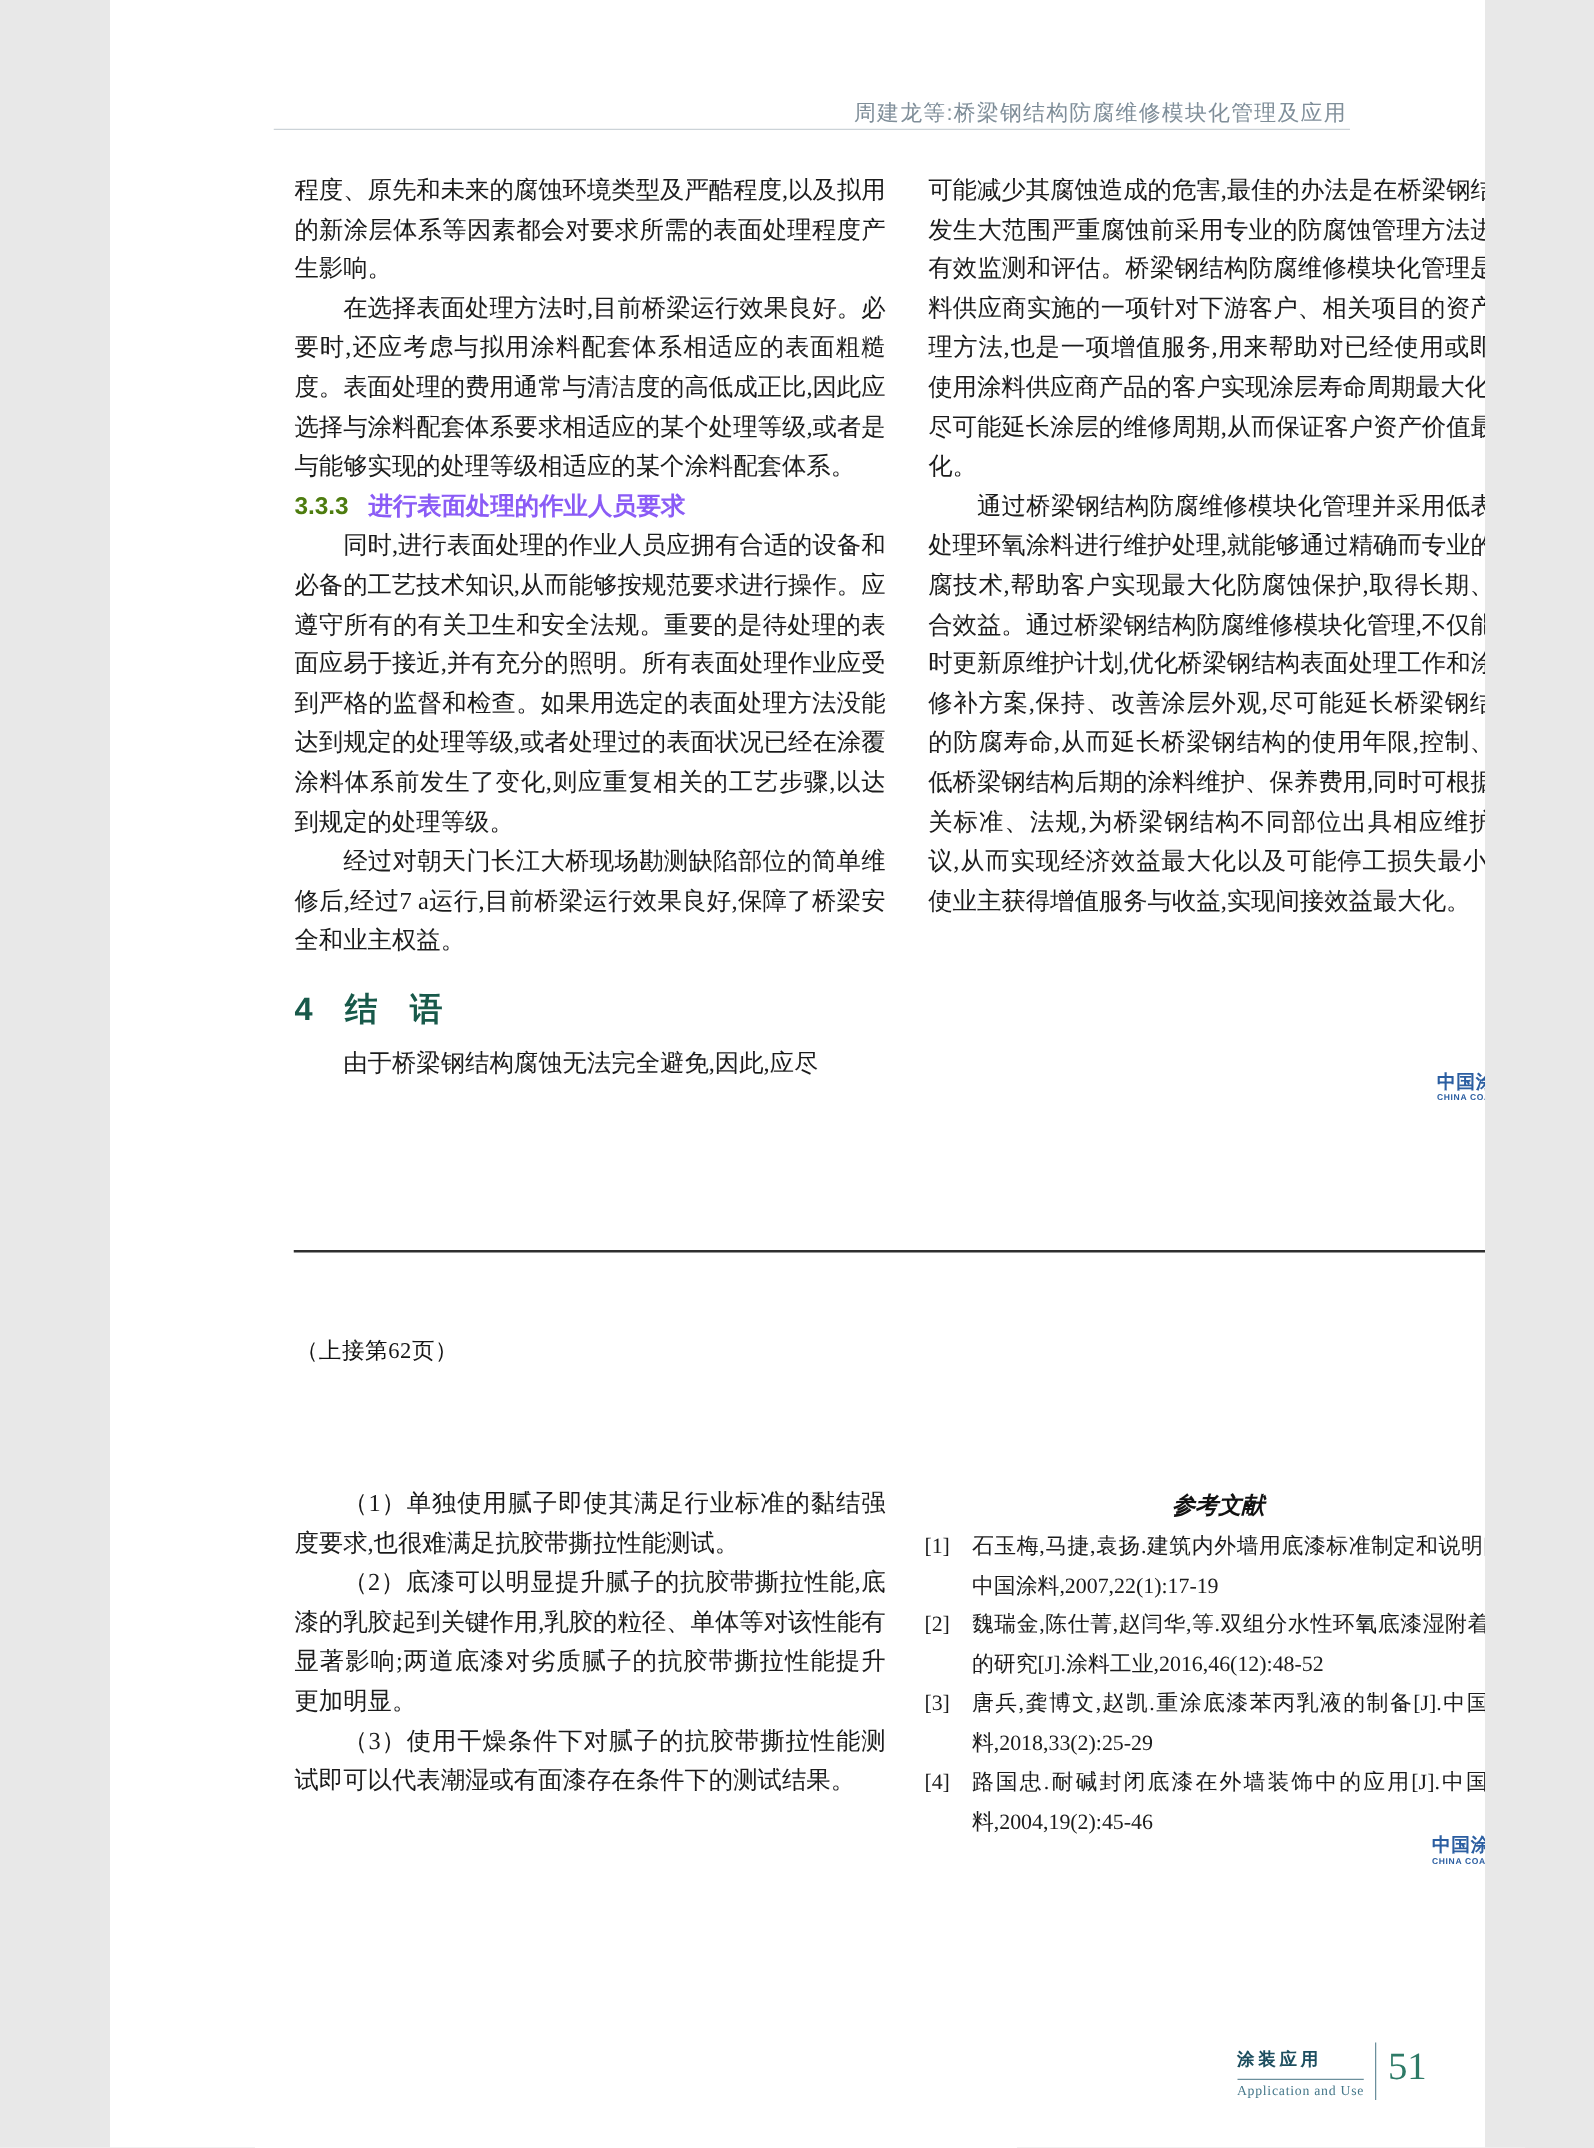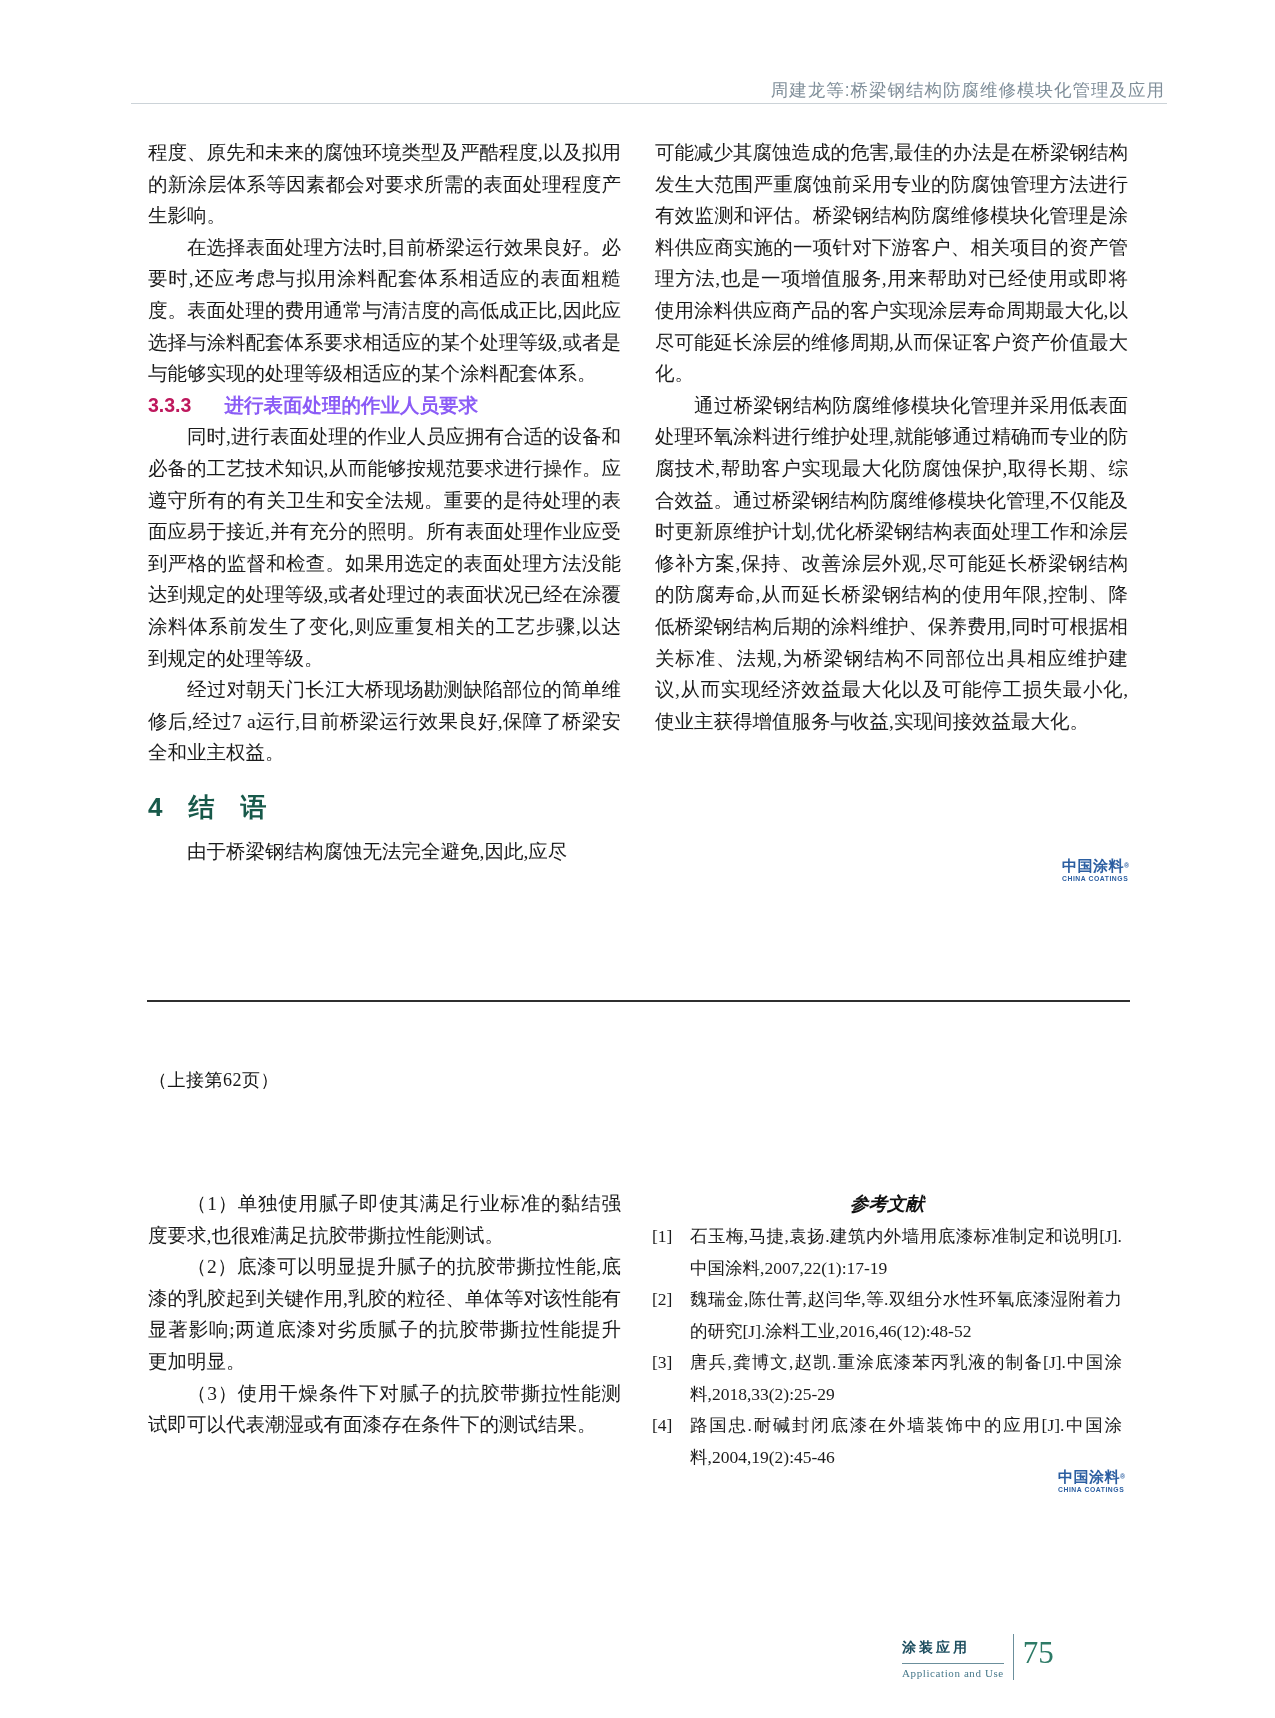--- a/index.html
+++ b/index.html
@@ -1,18 +1,18 @@
 <!DOCTYPE html>
 <html><head>
 <meta charset="utf-8">
 <style>
   html,body{margin:0;padding:0;background:#e8e8e8;}
   .page{
     position:relative;
-    width:1275px;height:1718px;
+    width:1100px;height:1718px;
     margin:0 auto;
     background:#ffffff;
     font-family:"Liberation Serif","DejaVu Serif",serif;
     color:#1b1b1b;
     overflow:hidden;
   }
   
   .running-title{
     position:absolute;top:78px;right:110px;
     font-size:17.5px;letter-spacing:1px;
@@ -35,21 +35,21 @@
     text-align:justify;
     color:#1b1b1b;
   }
   .indent{text-indent:2em;}
   
   .h333{
     margin:0;font-weight:700;
     font-family:"Liberation Sans","DejaVu Sans",sans-serif;
     font-size:19.5px;line-height:31.6px;
   }
-  .h333 .sec-num{color:#be185d;margin-right:33px;}
+  .h333 .sec-num{color:#4d7c0f;margin-right:16px;}
   .h333 .sec-title{color:#8b5cf6;}
   .h4sec{
     margin:21px 0 12px 0;font-weight:700;
     font-family:"Liberation Sans","DejaVu Sans",sans-serif;
     font-size:26px;line-height:34px;color:#18594a;
   }
   .h4sec .sec-num{margin-right:26px;}
   
   .logo{position:absolute;color:#2b5ea1;text-align:left;width:70px;}
   .logo-1{left:1062px;top:857px;}
@@ -174,16 +174,16 @@
     <div class="logo-en">CHINA COATINGS</div>
   </div>
 
   <div class="footer">
     <div class="footer-left">
       <div class="footer-cn">涂装应用</div>
       <div class="footer-line"></div>
       <div class="footer-en">Application and Use</div>
     </div>
     <div class="footer-vline"></div>
-    <div class="footer-num">75</div>
+    <div class="footer-num">51</div>
   </div>
 
 </div>
 
 </body></html>

